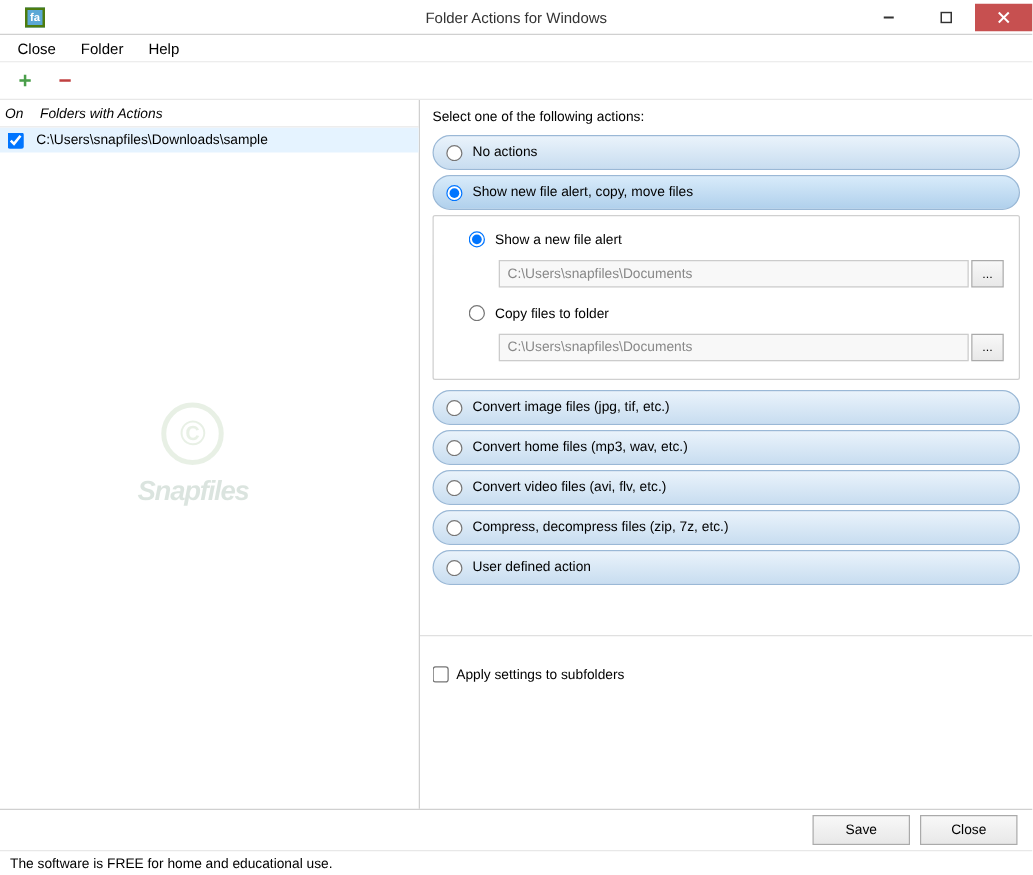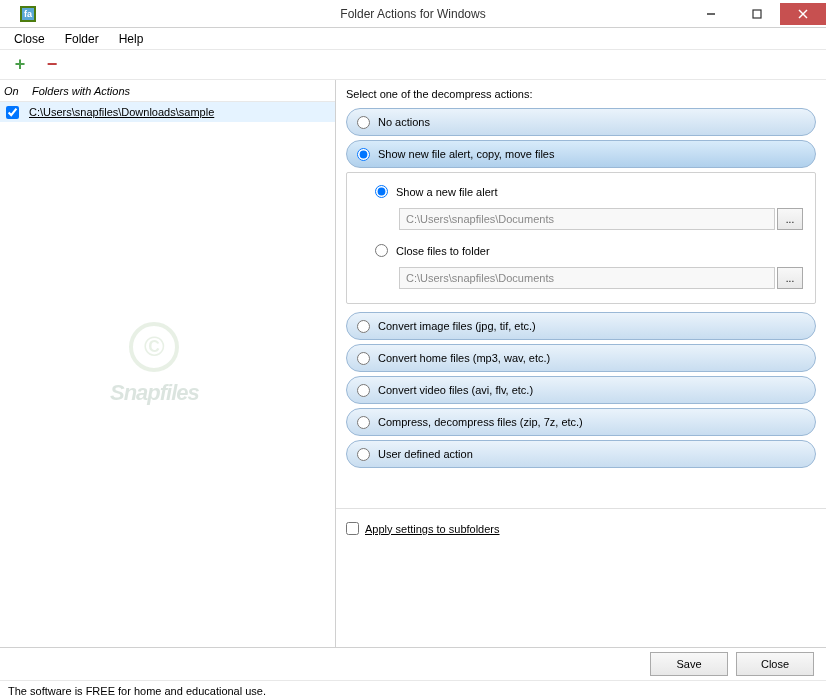--- a/index.html
+++ b/index.html
@@ -23,42 +23,42 @@
     .toolbar-add { color: #4a9e4a; }
     .toolbar-remove { color: #c04040; }
     
     .main { display: flex; height: 568px; border-bottom: 1px solid #d0d0d0; }
     
     .left-panel { width: 336px; border-right: 1px solid #d0d0d0; display: flex; flex-direction: column; position: relative; }
     .left-header { height: 22px; display: flex; align-items: center; padding: 0 4px; border-bottom: 1px solid #e8e8e8; font-size: 11px; font-style: italic; }
     .left-header .col-on { width: 28px; }
     .left-header .col-folders { flex: 1; }
     .folder-list { flex: 1; overflow: auto; position: relative; }
-    .folder-row { height: 20px; display: flex; align-items: center; padding: 0 4px; background: #e5f3ff; font-size: 11px; text-decoration: underline; }
+    .folder-row { height: 20px; display: flex; align-items: center; padding: 0 4px; background: #e5f3ff; font-size: 11px; }
     .folder-row input[type="checkbox"] { margin-right: 10px; margin-left: 2px; }
     .watermark { position: absolute; top: 220px; left: 110px; opacity: 0.15; pointer-events: none; }
     .watermark .circle { width: 50px; height: 50px; border: 4px solid #6a9e5a; border-radius: 50%; display: flex; align-items: center; justify-content: center; font-size: 28px; color: #6a9e5a; font-weight: bold; margin: 0 auto; }
     .watermark .text { margin-top: 8px; font-size: 22px; color: #14532d; font-weight: bold; font-style: italic; letter-spacing: -1px; }
     
     .right-panel { flex: 1; padding: 8px 10px; overflow: auto; }
     .right-title { font-size: 11px; margin-bottom: 8px; }
     
     .action-option { height: 28px; background: linear-gradient(#eaf3fb, #c8ddf0); border: 1px solid #9ab8d6; border-radius: 14px; display: flex; align-items: center; padding: 0 10px; margin-bottom: 4px; font-size: 11px; cursor: pointer; }
     .action-option.selected { background: linear-gradient(#d8ebfa, #b0d0ec); }
     .action-option input[type="radio"] { margin-right: 8px; }
     
     .action-detail { border: 1px solid #d0d0d0; border-radius: 2px; padding: 12px 12px 14px 12px; margin-bottom: 8px; background: #fff; }
     .sub-option { display: flex; align-items: center; margin-bottom: 10px; font-size: 11px; padding-left: 16px; }
     .sub-option:last-child { margin-bottom: 0; }
     .sub-option input[type="radio"] { margin-right: 8px; }
     .sub-path { display: flex; align-items: flex-start; gap: 2px; padding-left: 40px; margin-bottom: 14px; }
     .sub-path input[type="text"] { flex: 1; height: 22px; padding: 0 6px; border: 1px solid #ccc; background: #f8f8f8; color: #888; font-size: 11px; }
     .sub-path .browse-btn { width: 26px; height: 22px; border: 1px solid #aaa; background: linear-gradient(#f8f8f8, #e8e8e8); cursor: pointer; font-size: 10px; }
     
-    .apply-row { display: flex; align-items: center; padding: 13px 10px; font-size: 11px; border-top: 1px solid #e0e0e0; margin: 0 -10px; margin-top: 4px; text-decoration: underline; }
+    .apply-row { display: flex; align-items: center; padding: 24px 10px; font-size: 11px; border-top: 1px solid #e0e0e0; margin: 0 -10px; margin-top: 4px; }
     .apply-row input[type="checkbox"] { margin-right: 6px; }
     
     .bottom-bar { height: 32px; display: flex; align-items: center; justify-content: flex-end; padding: 0 12px; gap: 8px; }
     .btn { width: 78px; height: 24px; border: 1px solid #aaa; background: linear-gradient(#f8f8f8, #e8e8e8); cursor: pointer; font-size: 11px; }
     
     .statusbar { height: 20px; display: flex; align-items: center; padding: 0 8px; font-size: 11px; border-top: 1px solid #e8e8e8; }
   </style>
 </head>
 <body>
 
@@ -112,21 +112,21 @@
         <span>C:\Users\snapfiles\Downloads\sample</span>
       </div>
       <div class="watermark">
         <div class="circle">©</div>
         <div class="text">Snapfiles</div>
       </div>
     </div>
   </div>
 
   <div class="right-panel">
-    <div class="right-title">Select one of the decompress actions:</div>
+    <div class="right-title">Select one of the following actions:</div>
 
     <label class="action-option">
       <input type="radio" name="mainaction" style="">
       <span>No actions</span>
     </label>
 
     <label class="action-option selected">
       <input type="radio" name="mainaction" checked="" style="">
       <span>Show new file alert, copy, move files</span>
     </label>
@@ -137,21 +137,21 @@
         <span>Show a new file alert</span>
       </label>
 
       <div class="sub-path">
         <input type="text" readonly="" value="C:\Users\snapfiles\Documents" style="">
         <button class="browse-btn">...</button>
       </div>
 
       <label class="sub-option">
         <input type="radio" name="subaction" style="">
-        <span>Close files to folder</span>
+        <span>Copy files to folder</span>
       </label>
       <div class="sub-path" style="margin-bottom:0;">
         <input type="text" readonly="" value="C:\Users\snapfiles\Documents" style="">
         <button class="browse-btn">...</button>
       </div>
     </div>
 
 
     <label class="action-option">
       <input type="radio" name="mainaction" style="">

